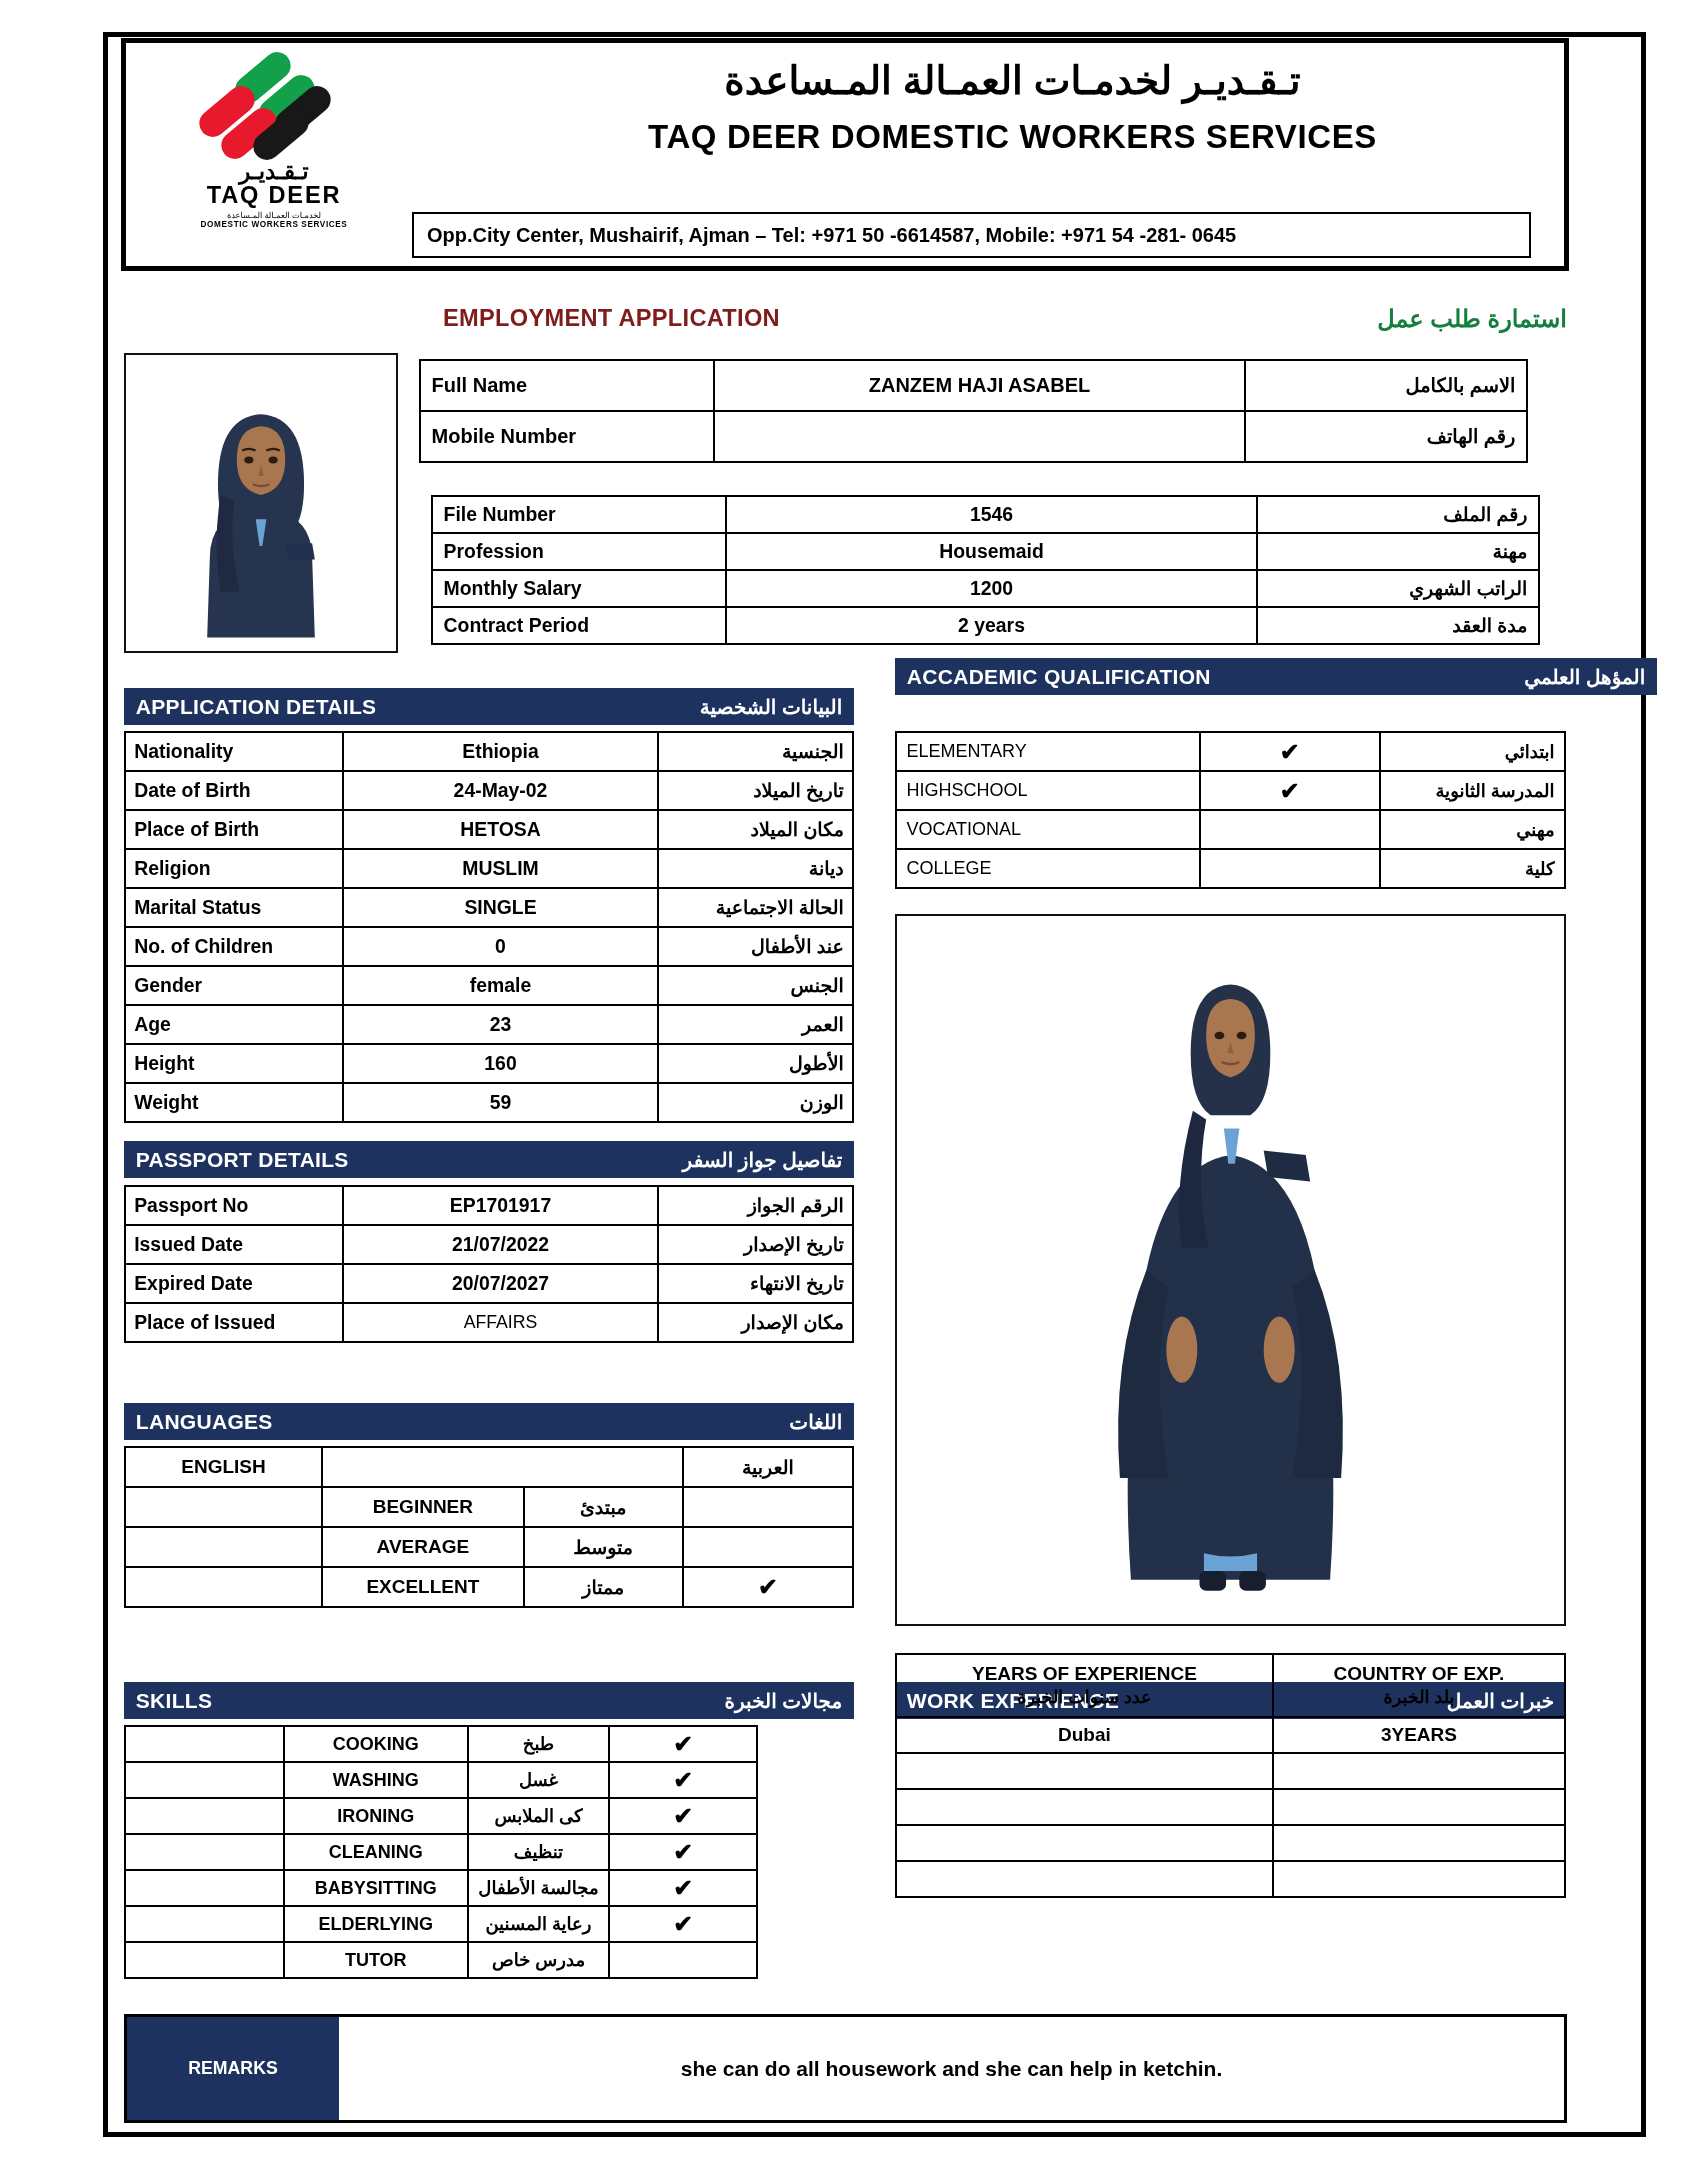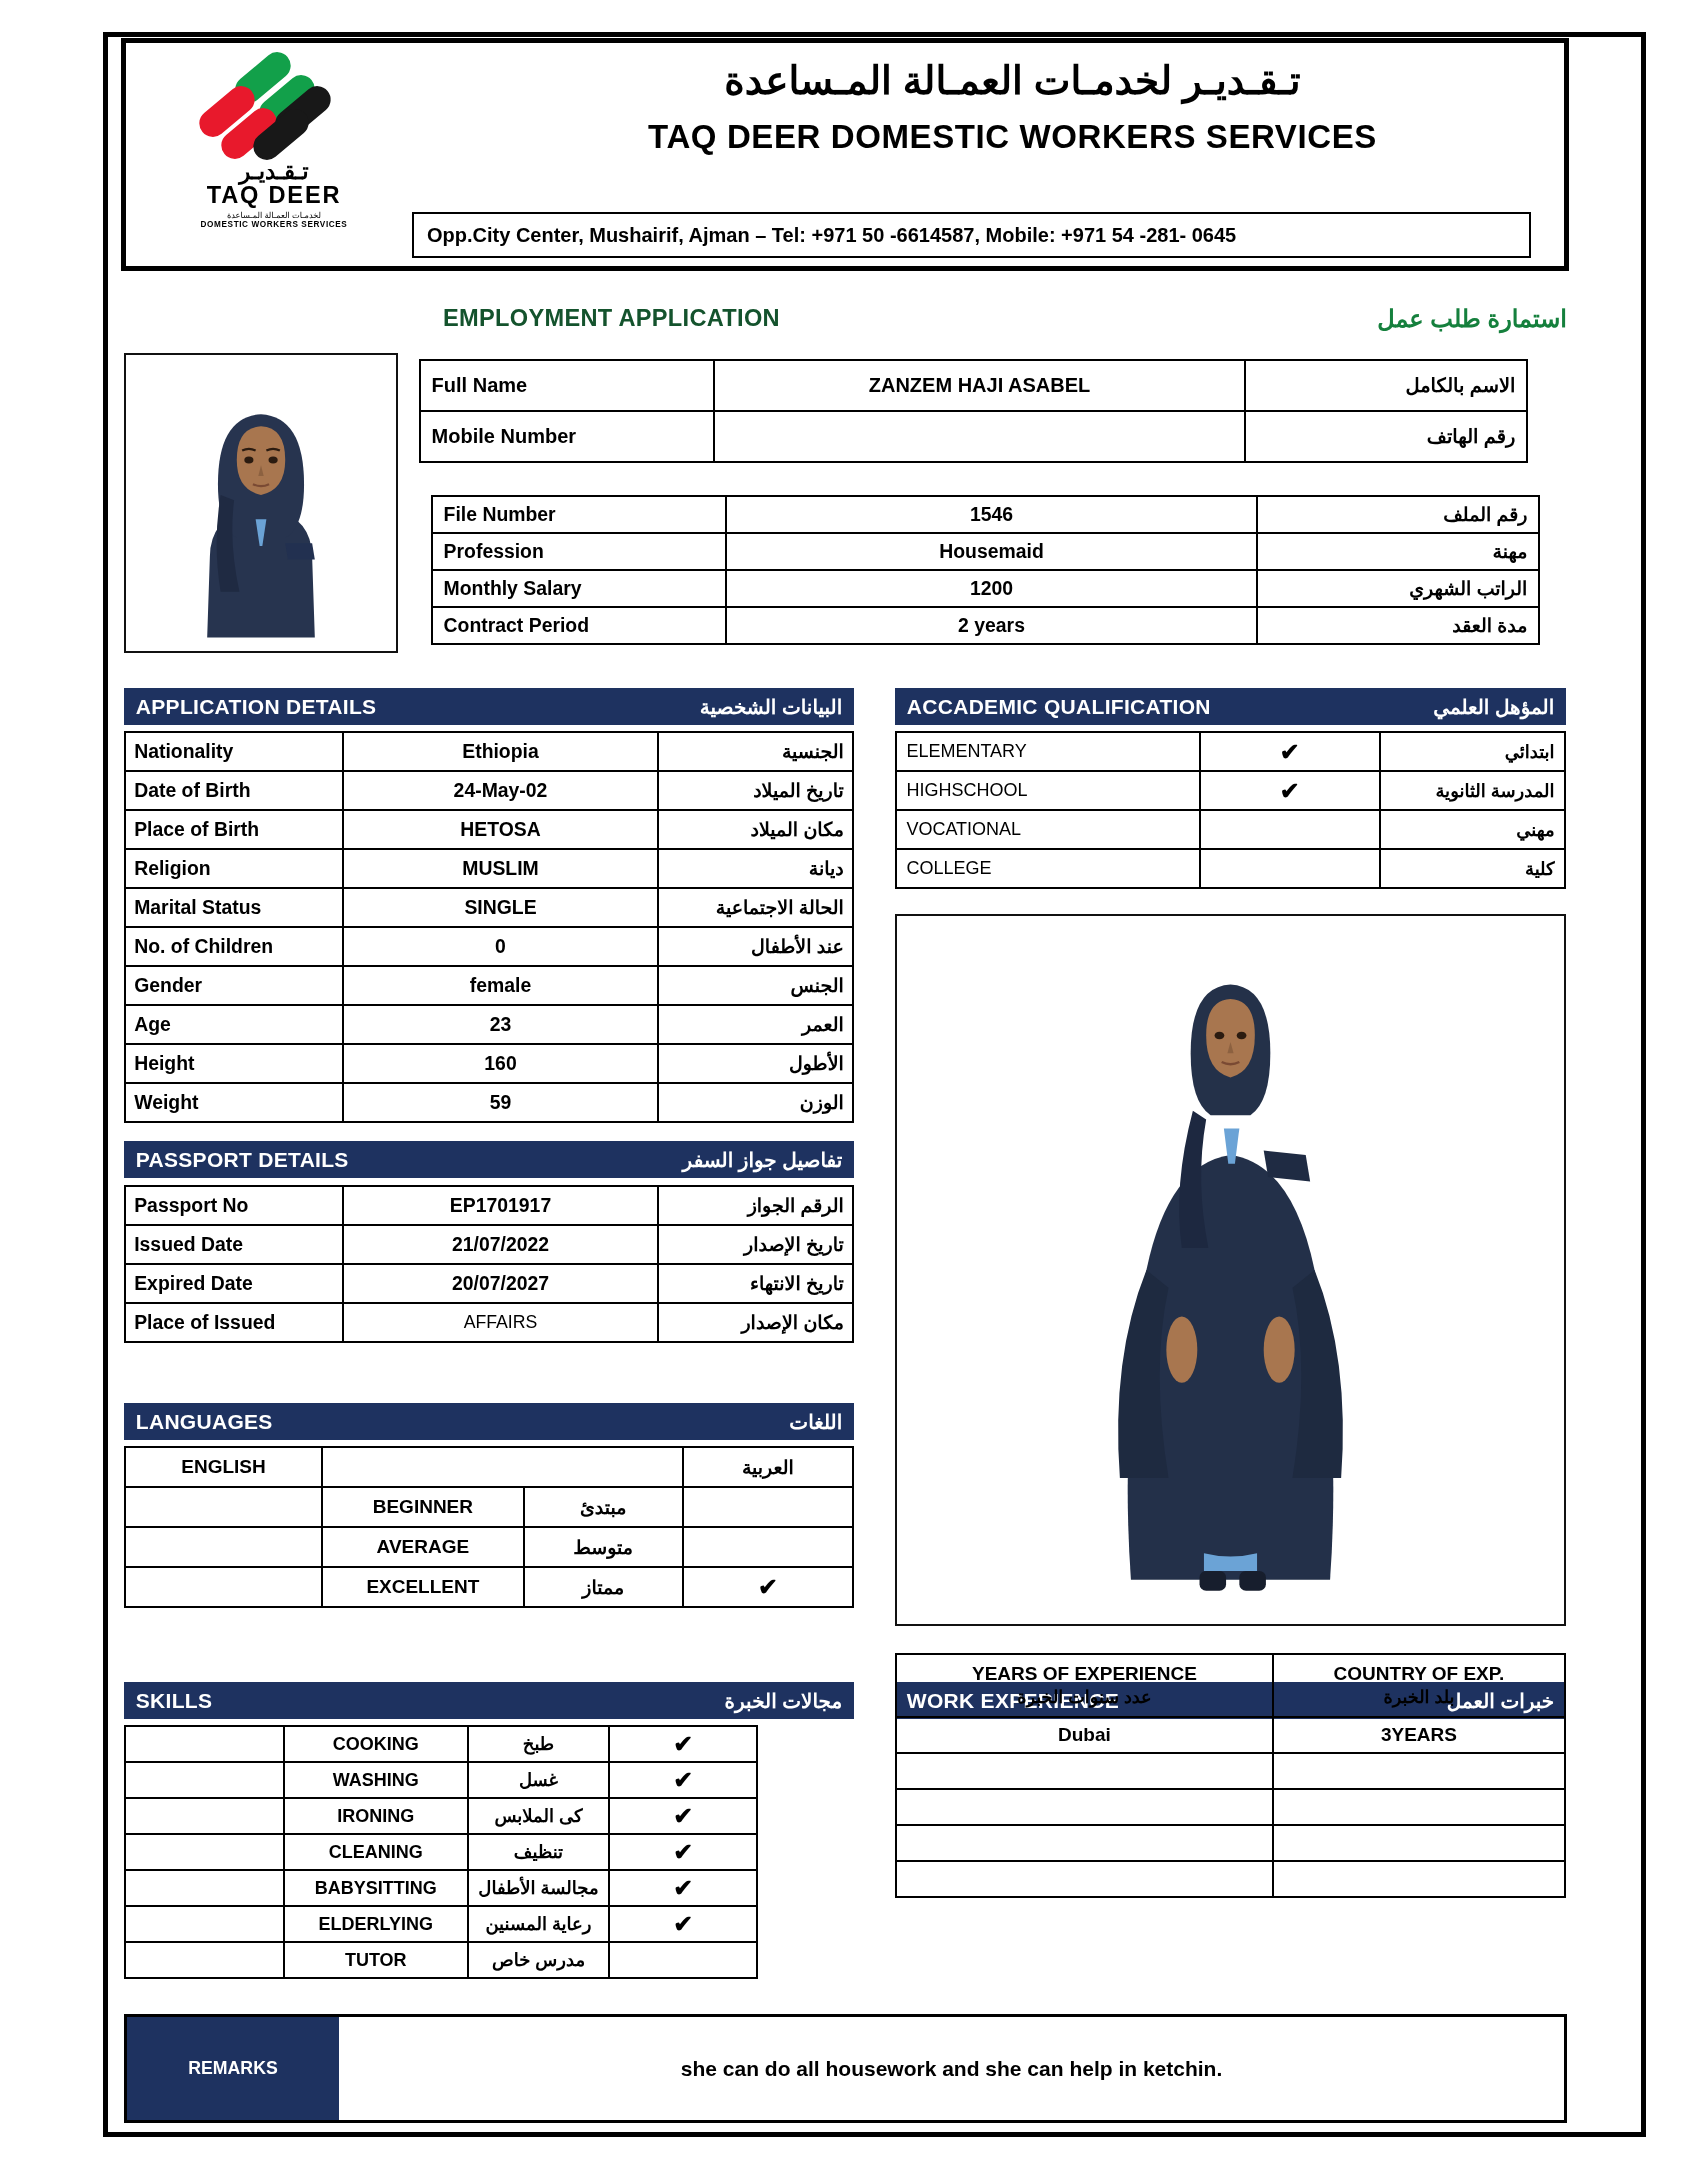--- a/index.html
+++ b/index.html
@@ -47,21 +47,21 @@
     text-align:center;font-size:33px;font-weight:bold;letter-spacing:0.6px;
   }
   .addr-box{
     position:absolute;left:412px;top:212px;width:1119px;height:46px;
     border:2.4px solid #000;box-sizing:border-box;
     display:flex;align-items:center;padding-left:13px;
     font-size:20px;font-weight:bold;background:#fff;
   }
 
   
-  .app-title{position:absolute;left:443px;top:305px;font-size:23.6px;font-weight:bold;color:#14532d;letter-spacing:0.3px;}
+  .app-title{position:absolute;left:443px;top:305px;font-size:23.6px;font-weight:bold;color:#7f1d1d;letter-spacing:0.3px;}
   .app-title-ar{position:absolute;right:121px;top:305px;font-size:24px;font-weight:bold;color:#15803d;direction:rtl;}
 
   
   .photo-small{
     position:absolute;left:124px;top:353px;width:274px;height:300px;
     border:2.4px solid #111;box-sizing:border-box;overflow:hidden;background:#fff;
   }
   .photo-big{
     position:absolute;left:895px;top:914px;width:671px;height:712px;
     border:2.4px solid #111;box-sizing:border-box;overflow:hidden;background:#fff;
@@ -290,21 +290,21 @@
           <td class="ar">الأطول</td>
         </tr>
         <tr>
           <td class="lbl">Weight</td>
           <td class="val">59</td>
           <td class="ar">الوزن</td>
         </tr>
       </tbody>
     </table>
 
-  <div class="sect" style="left:895px;top:688px;width:671px;height:37px;">
+  <div class="sect" style="left:895px;top:658px;width:762px;height:37px;">
     <span class="en">ACCADEMIC QUALIFICATION</span>
     <span class="ar">المؤهل العلمي</span>
   </div>
   <table class="t-acad">
       <tbody id="acad-body">
         <tr>
           <td class="lbl">ELEMENTARY</td>
           <td class="tick">✔</td>
           <td class="ar">ابتدائي</td>
         </tr>

